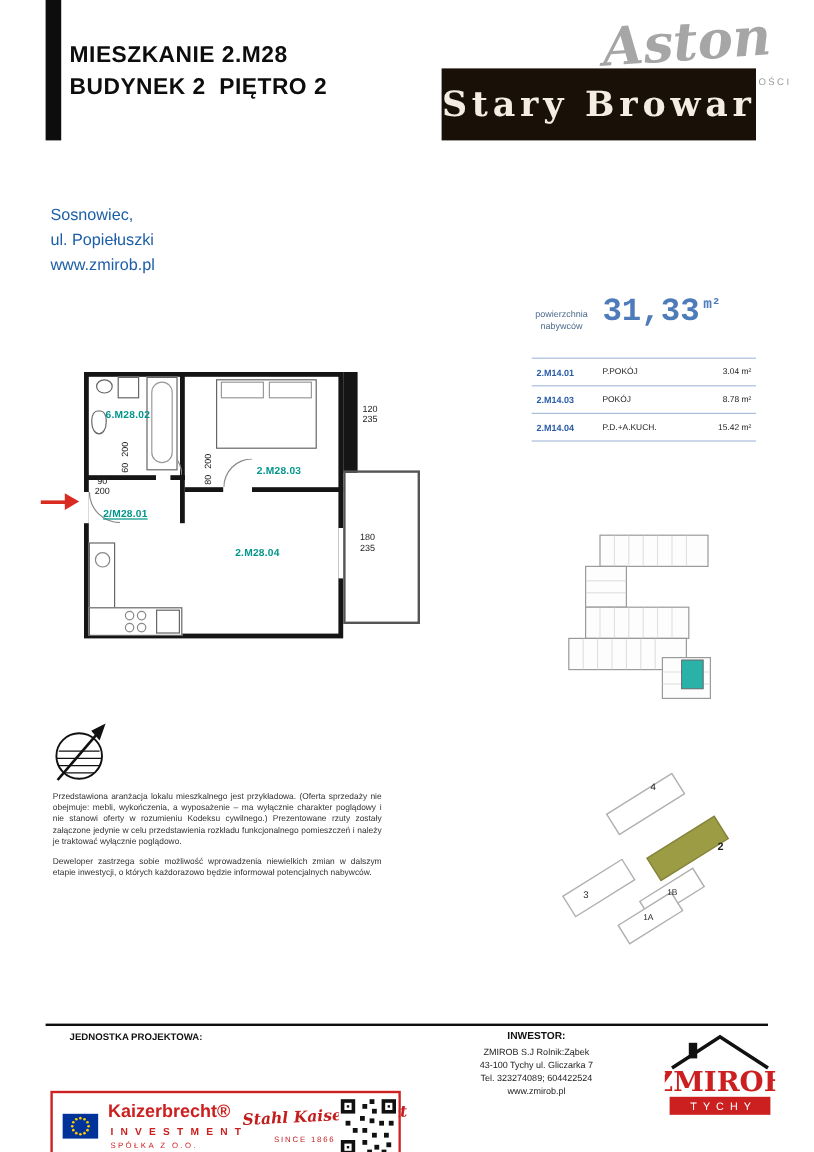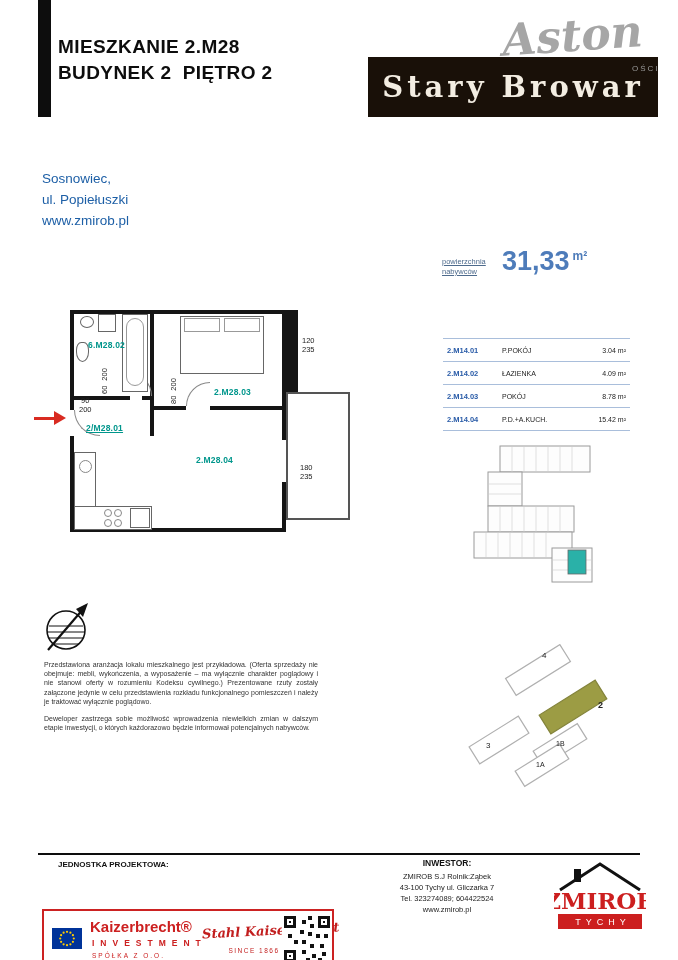--- a/index.html
+++ b/index.html
@@ -8,21 +8,21 @@
     position:relative; width:678px; height:960px; background:#ffffff;
     font-family:"Liberation Sans", sans-serif; overflow:hidden; color:#111;padding-left:12px;
   }
   .abs { position:absolute; }
   .title { font-size:19px; font-weight:bold; letter-spacing:.4px; line-height:26px; color:#0d0d0d; white-space:pre-wrap; }
   .brand-box { background:#191008; display:flex; align-items:center; justify-content:center; }
   .brand-text { font-family:"DejaVu Serif", serif; font-weight:bold; font-size:29px; color:#f3ede2; letter-spacing:4px; }
   .aston { font-family:"DejaVu Serif", serif; font-style:italic; font-weight:bold; font-size:44px; color:#a6a6a6; transform:rotate(-4deg); }
   .aston-suffix { font-size:8px; color:#9a9a9a; letter-spacing:2px; }
   .addr { color:#1d5fa6; font-weight:normal; font-size:13.5px; line-height:21px; }
-  .area-label { font-size:7.5px; color:#4d6a8c; line-height:9.5px; text-align:left; width:52px;text-decoration:underline; }
+  .area-label { font-size:7.5px; color:#4d6a8c; line-height:9.5px; text-align:center; width:52px; }
   .area-value { font-size:27px; font-weight:bold; color:#4e7cba; }
   .area-unit { font-size:12px; font-weight:bold; color:#4e7cba; position:relative; top:-10px; margin-left:3px; }
   .rtable { width:187px; border-top:1px solid #a9bedb; }
   .rrow { display:flex; align-items:center; height:23px; border-bottom:1px solid #a9bedb; padding:0 4px; }
   .rcode { width:55px; font-size:7.5px; font-weight:bold; color:#2a5ca8; }
   .rname { flex:1; font-size:7px; color:#222; }
   .rarea { width:44px; font-size:7px; color:#222; text-align:right; }
   .wall { position:absolute; background:#151515; }
   .gap { position:absolute; background:#ffffff; }
   .fitem { position:absolute; border:1px solid #666; background:#fff; }
@@ -47,50 +47,45 @@
 
 <div class="page">
 
   <div class="abs" style="left:38px;top:0;width:13px;height:117px;background:#0d0d0d;"></div>
 
   <div class="abs" style="left:58px;top:34px;">
     <div class="title">MIESZKANIE 2.M28</div>
     <div class="title">BUDYNEK 2  PIĘTRO 2</div>
   </div>
 
-  <div class="abs brand-box" style="left:368px;top:57px;width:290px;height:60px;">
+  <div class="abs brand-box" style="left:368px;top:57px;width:262px;height:60px;">
     <span class="brand-text">Stary Browar</span>
   </div>
   <div class="abs aston" style="left:502px;top:10px;">Aston</div>
   <div class="abs aston-suffix" style="left:632px;top:64px;">OŚCI</div>
 
   <div class="abs addr" style="left:42px;top:168px;">
     <div>Sosnowiec,</div>
     <div>ul. Popiełuszki</div>
     <div>www.zmirob.pl</div>
   </div>
 
   <div class="abs area-label" style="left:442px;top:257px;">
     <div>powierzchnia</div>
     <div>nabywców</div>
   </div>
-  <div class="abs" style="left:502px;top:246px;">
+  <div class="abs" style="left:502px;top:246px;font-family:Liberation Mono, monospace;">
     <span class="area-value">31,33</span><span class="area-unit">m²</span>
   </div>
 
-  <div class="abs rtable" style="left:443px;top:298px;margin-top:40px;">
+  <div class="abs rtable" style="left:443px;top:298px;">
     <div class="rrow">
       <span class="rcode">2.M14.01</span>
       <span class="rname">P.POKÓJ</span>
       <span class="rarea">3.04 m²</span>
-    </div>
-    <div class="rrow">
-      <span class="rcode">2.M14.02</span>
-      <span class="rname">ŁAZIENKA</span>
-      <span class="rarea">4.09 m²</span>
     </div>
     <div class="rrow">
       <span class="rcode">2.M14.03</span>
       <span class="rname">POKÓJ</span>
       <span class="rarea">8.78 m²</span>
     </div>
     <div class="rrow">
       <span class="rcode">2.M14.04</span>
       <span class="rname">P.D.+A.KUCH.</span>
       <span class="rarea">15.42 m²</span>
@@ -142,21 +137,21 @@
 
     <div class="fplabel" style="left:88px;top:340px;">6.M28.02</div>
     <div class="fplabel" style="left:214px;top:387px;">2.M28.03</div>
     <div class="fplabel" style="left:86px;top:423px;text-decoration:underline;">2/M28.01</div>
     <div class="fplabel" style="left:196px;top:455px;">2.M28.04</div>
 
     <div class="dim" style="left:302px;top:337px;">
       <span>120</span>
       <span>235</span>
     </div>
-    <div class="dim" style="left:300px;top:444px;margin-top:20px;">
+    <div class="dim" style="left:300px;top:444px;">
       <span>180</span>
       <span>235</span>
     </div>
     <div class="dim" style="left:79px;top:397px;">
       <span>90</span>
       <span>200</span>
     </div>
     <div class="dim vert" style="left:170px;top:404px;">
       <span>80</span>
       <span>200</span>

